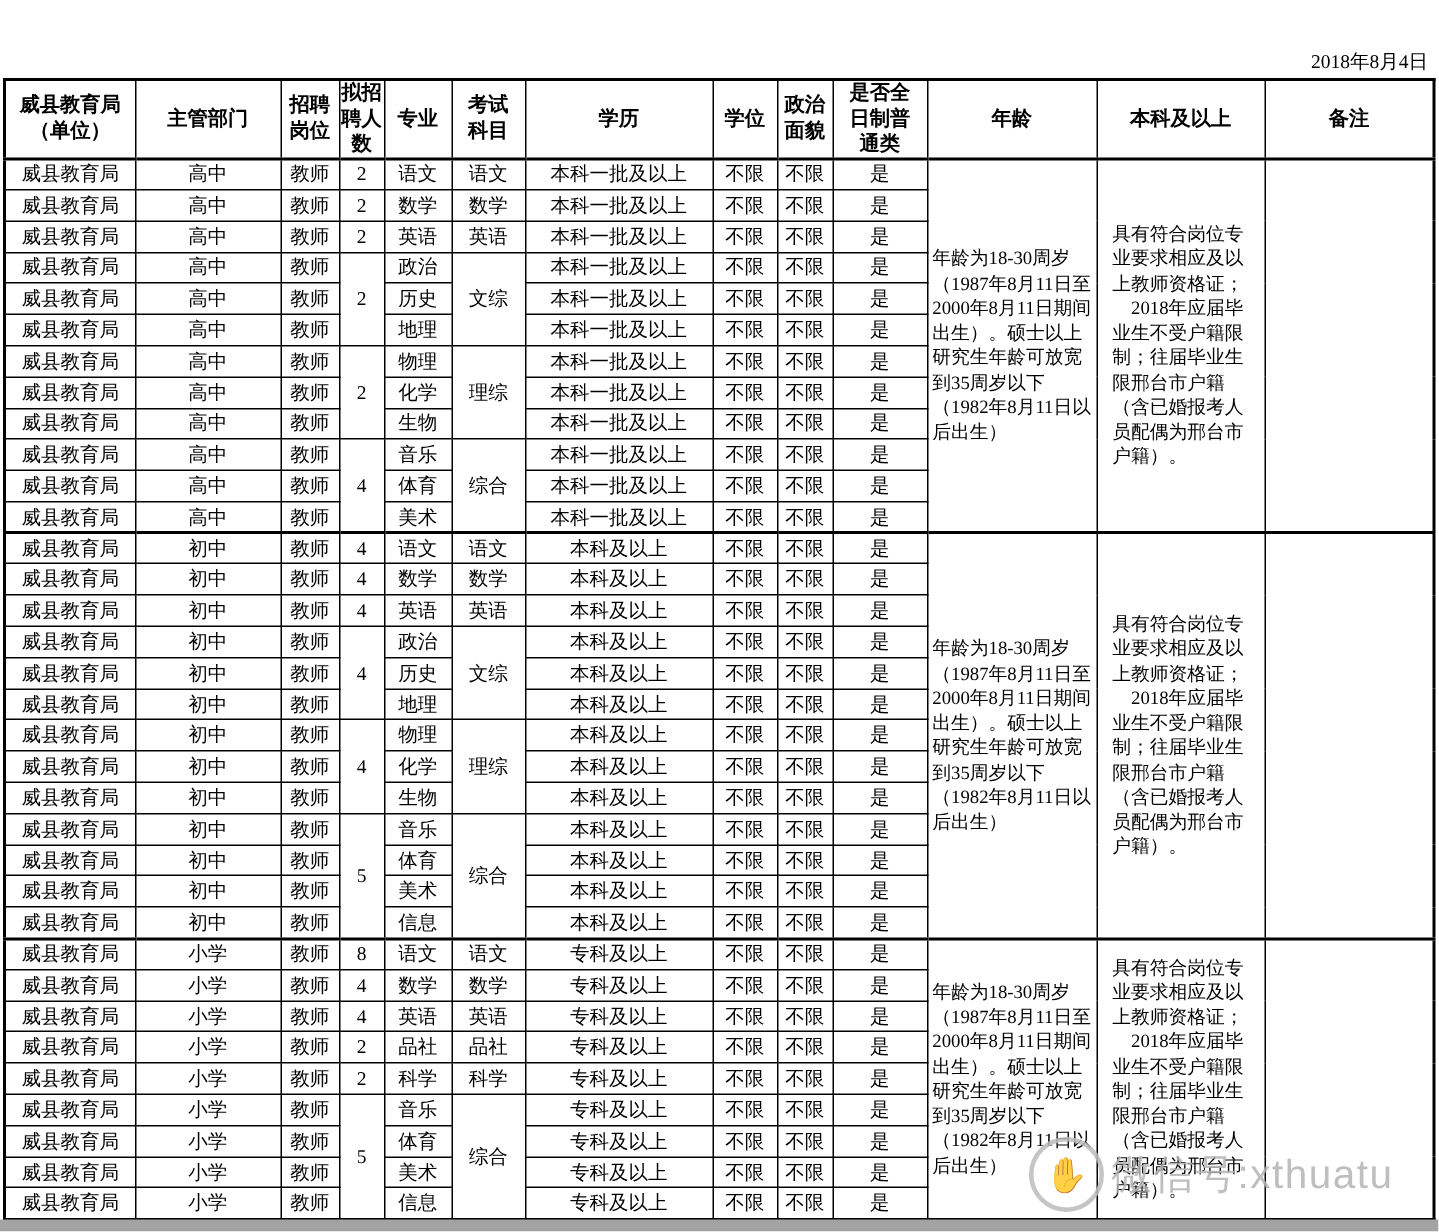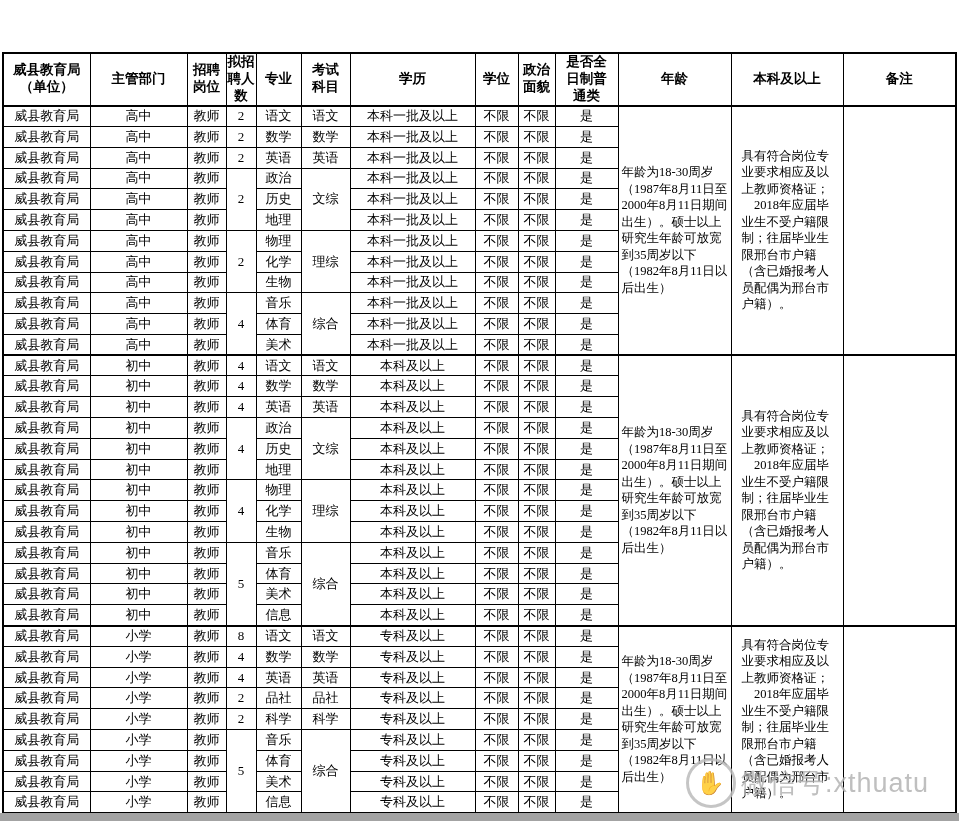--- a/index.html
+++ b/index.html
@@ -28,20 +28,21 @@
   .wm-icon{width:44px;height:44px;border:3px solid #bcbcbc;border-radius:50%;
         display:flex;align-items:center;justify-content:center;font-size:23px;color:#bcbcbc;}
   .wm-text{font-family:"Liberation Sans",sans-serif;font-size:27px;letter-spacing:1px;white-space:nowrap;}
 </style>
 </head>
 <body>
 
 <div class="page">
 
 
+  <div class="date-line">2018年8月4日</div>
 
   <table class="grid">
     <colgroup>
       <col style="width:87px">
         <col style="width:97px">
         <col style="width:39px">
       <col style="width:30px">
         <col style="width:45px">
         <col style="width:49px">
       <col style="width:125px">

